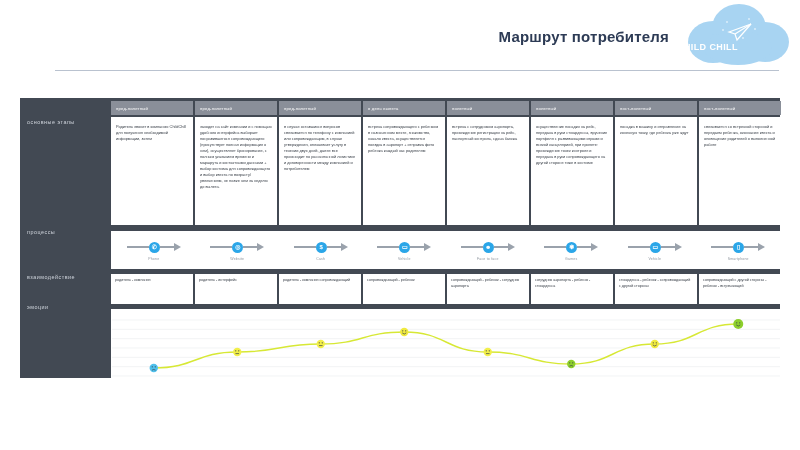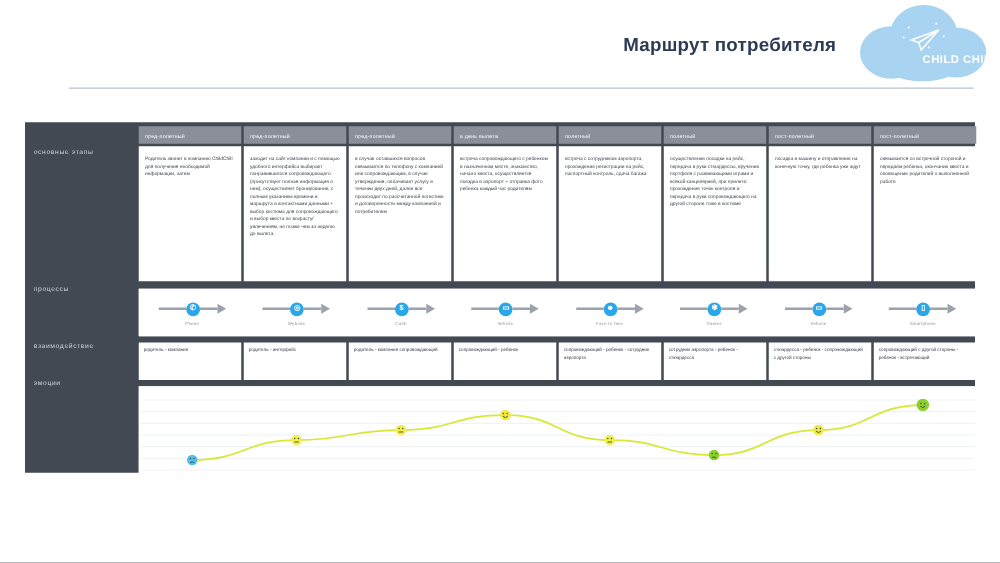--- a/index.html
+++ b/index.html
@@ -19,21 +19,21 @@
     letter-spacing:.2px;white-space:nowrap;
   }
   .hr{
     position:absolute;left:38px;top:70px;width:724px;height:1px;
     background:#b9c2cf;
   }
   
   .logo{position:absolute;right:18px;top:2px;width:122px;height:66px;}
   .logo svg{display:block;}
   .logo-text{
-    position:absolute;left:0;top:40px;width:122px;text-align:right;
+    position:absolute;left:0;top:40px;width:122px;text-align:left;
     font-size:9px;font-weight:700;color:#ffffff;letter-spacing:.4px;
   }
 
   
   .map{
     position:absolute;left:20px;top:98px;width:760px;height:280px;
     background:#424953;
     box-sizing:border-box;
     border:1px solid #424953;
   }

